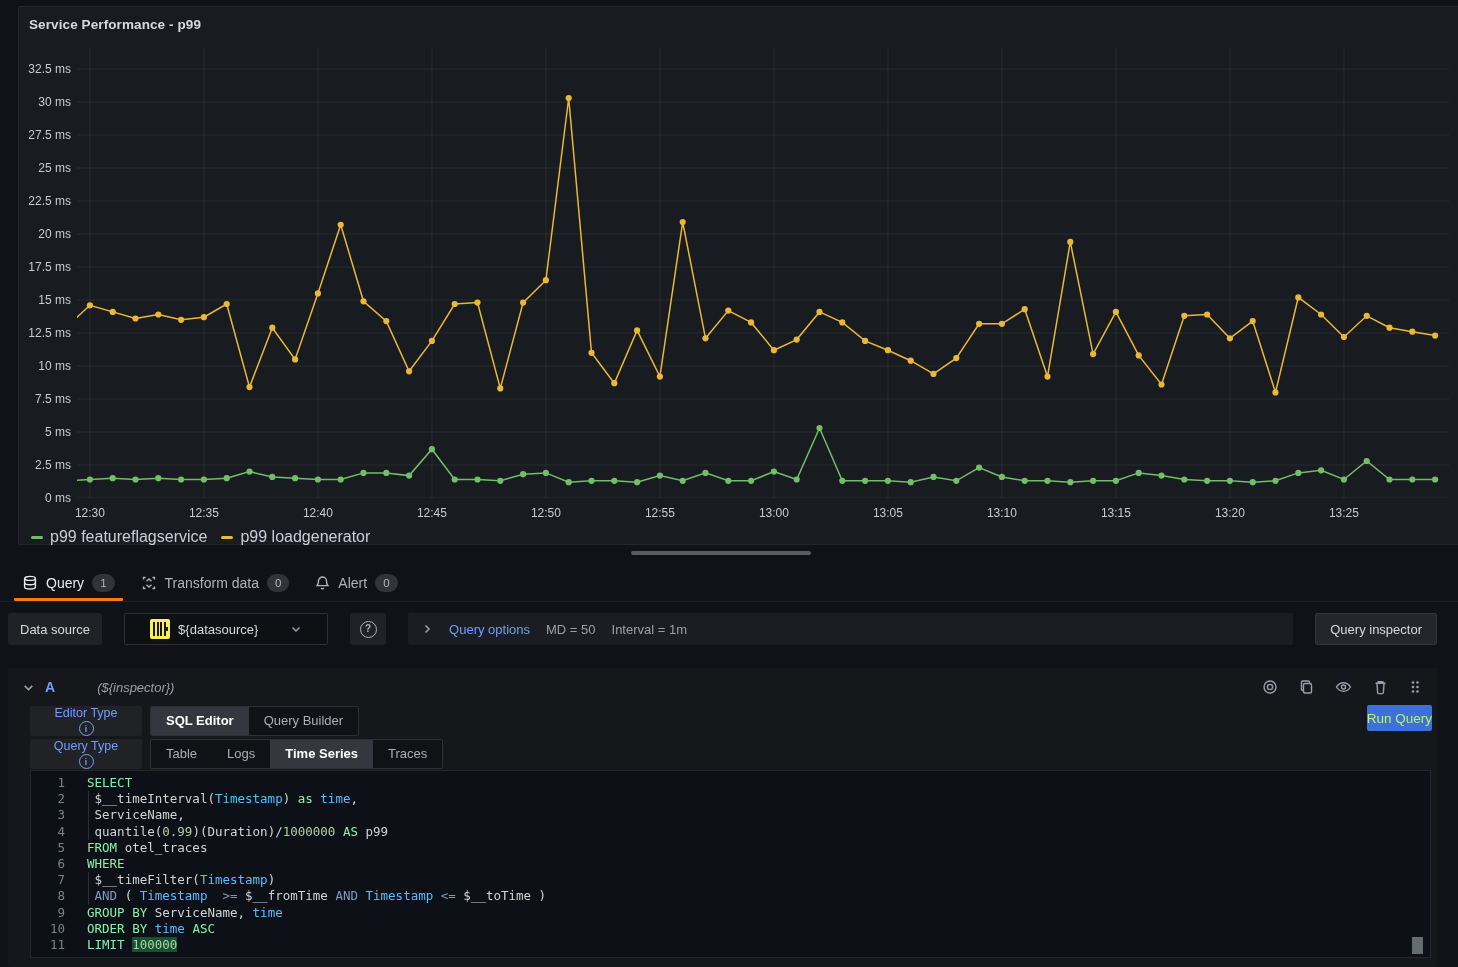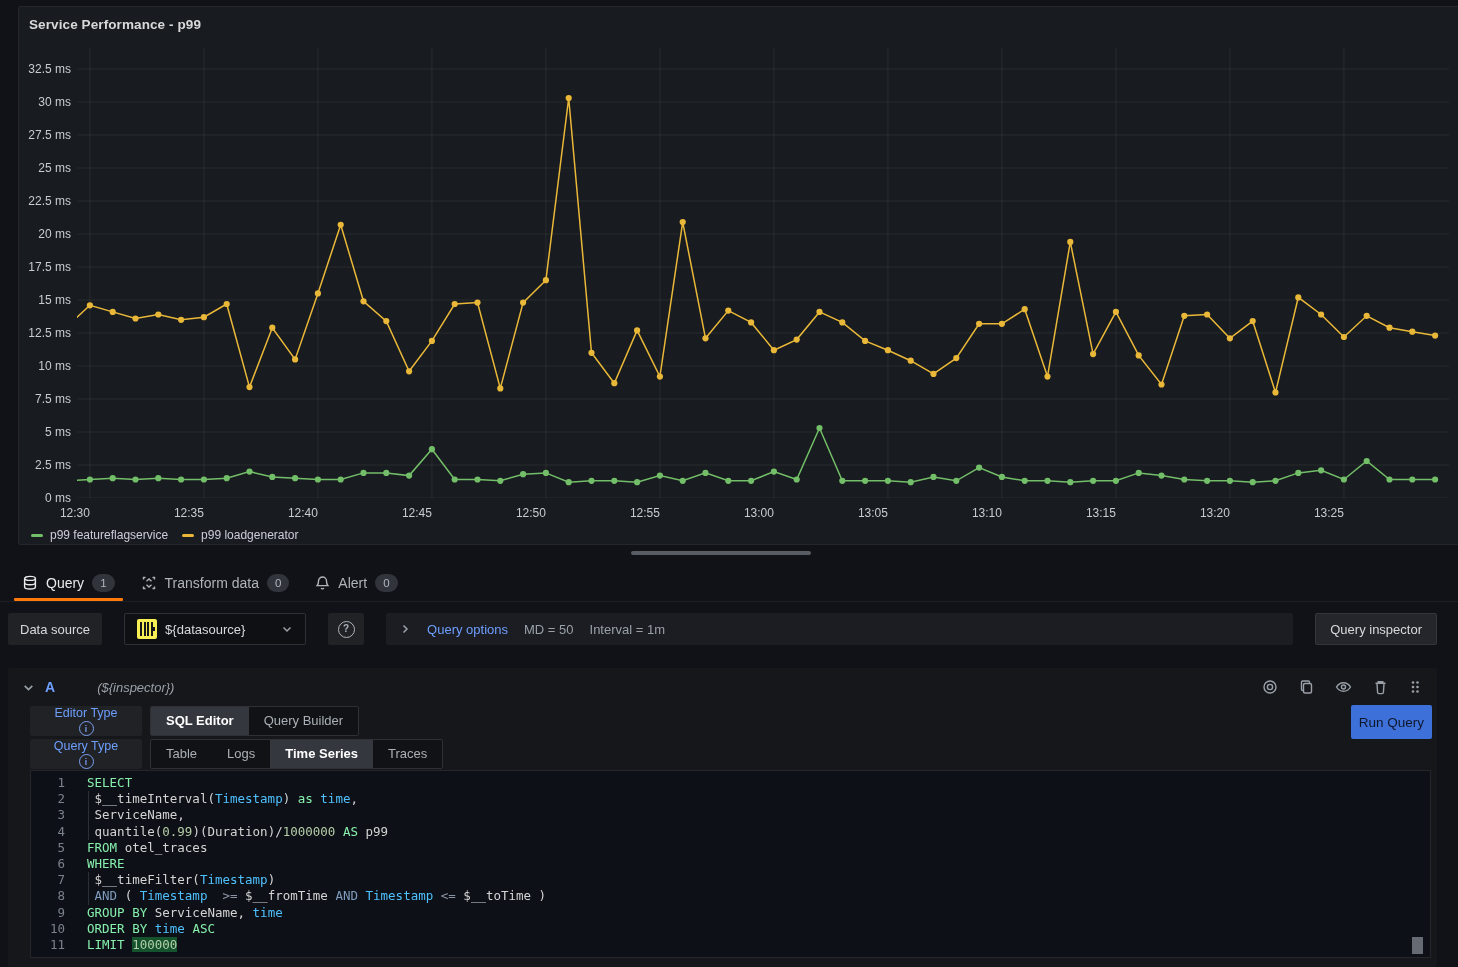--- a/index.html
+++ b/index.html
@@ -9,43 +9,43 @@
 
   
   .panel{position:absolute;left:18px;top:6px;width:1442px;height:539px;background:#181b1f;
          border:1px solid #24262b;border-radius:2px;box-sizing:border-box;}
   .panel-title{position:absolute;left:10px;top:10px;font-size:13.5px;font-weight:700;color:#d8d9da;letter-spacing:.1px;}
   .plot-svg{position:absolute;left:58px;top:41px;width:1372px;height:450px;overflow:hidden;}
   .grid-line{stroke:rgba(255,255,255,0.07);stroke-width:1;}
   .y-axis{position:absolute;left:0;top:41px;width:52px;height:450px;}
   .y-axis .tick{position:absolute;right:0;width:52px;text-align:right;font-size:12px;color:#c8ccd1;line-height:16px;}
   .x-axis{position:absolute;left:58px;top:499px;width:1372px;height:16px;}
-  .x-axis .tick{position:absolute;width:60px;font-size:12px;color:#c8ccd1;line-height:14px;}
+  .x-axis .tick{position:absolute;width:60px;text-align:center;font-size:12px;color:#c8ccd1;line-height:14px;}
   .legend{position:absolute;left:12px;top:521px;display:flex;gap:14px;align-items:center;}
   .legend-item{display:flex;align-items:center;gap:7px;cursor:pointer;}
   .legend-swatch{width:12px;height:3px;border-radius:2px;display:inline-block;}
-  .legend-label{font-size:12px;color:#ccccdc;}
+  .legend-label{font-size:16px;color:#ccccdc;}
 
   
   .h-scroll{position:absolute;left:631px;top:551px;width:180px;height:4px;border-radius:2px;background:#585d64;}
 
   
   .tabs{position:absolute;left:8px;top:565px;right:8px;height:36px;display:flex;align-items:stretch;gap:6px;padding-left:4px;}
   .tab{display:flex;align-items:center;gap:8px;padding:0 10px;position:relative;cursor:pointer;color:#aeb4ba;font-size:14px;}
   .tab .ticon{display:flex;align-items:center;}
   .tab.active{color:#e9eaeb;}
   .tab.active::after{content:"";position:absolute;left:2px;right:2px;bottom:0;height:3px;background:#ff780a;border-radius:1px;}
   .badge{background:#32343c;color:#aeb6bf;font-size:11.5px;line-height:18px;height:18px;padding:0 8px;border-radius:9px;}
   .tabs-divider{position:absolute;left:0;right:0;top:601px;height:1px;background:#1d1f24;}
 
   
   .ds-row{position:absolute;left:8px;top:613px;right:21px;height:32px;display:flex;gap:22px;align-items:stretch;}
   .chip{background:#202226;border-radius:2px;display:flex;align-items:center;padding:0 12px;font-size:13px;color:#d8d9da;}
-  .ds-picker{width:182px;background:#0e1014;border:1px solid #2e3036;border-radius:2px;display:flex;align-items:center;
-             gap:8px;padding:0 12px;box-sizing:border-box;cursor:pointer;}
+  .ds-picker{width:204px;background:#0e1014;border:1px solid #2e3036;border-radius:2px;display:flex;align-items:center;
+             gap:8px;padding:0 25px;box-sizing:border-box;cursor:pointer;}
   .ds-picker .val{flex:1;font-size:13px;color:#d8d9da;}
   .ch-logo{width:20px;height:20px;border-radius:2px;background:#f7ef53;position:relative;flex:0 0 auto;}
   .ch-logo i{position:absolute;top:3px;bottom:3px;width:2px;background:#15171b;}
   .sq-btn{width:36px;background:#202226;border-radius:2px;display:flex;align-items:center;justify-content:center;cursor:pointer;}
   .circle-glyph{width:15px;height:15px;border:1.4px solid #aeb4bc;border-radius:50%;display:flex;align-items:center;justify-content:center;
                 font-size:10px;line-height:1;color:#aeb4bc;font-weight:700;}
   .opts-bar{flex:1;background:#1b1d22;border-radius:2px;display:flex;align-items:center;gap:16px;padding:0 13px;}
   .link-blue{color:#6e9fff;font-size:13px;font-weight:500;cursor:pointer;}
   .muted-stat{color:#9aa0a8;font-size:13px;}
   .btn-secondary{background:#24262b;border:1px solid #34363b;border-radius:2px;color:#d8d9da;font-size:13px;
@@ -60,22 +60,22 @@
   .icon-btn{display:flex;align-items:center;justify-content:center;cursor:pointer;color:#9aa0a8;}
   .qrow{display:flex;align-items:center;gap:8px;margin:0 0 3px 22px;height:30px;}
   .label-chip{width:112px;box-sizing:border-box;height:30px;background:#202226;border-radius:2px;display:flex;
               align-items:center;justify-content:space-between;padding:0 9px;color:#6e9fff;font-size:12.5px;font-weight:500;flex-direction:column;}
   .info-i{width:13px;height:13px;border:1.2px solid #7b9ff0;border-radius:50%;color:#7b9ff0;font-size:8.5px;
           display:flex;align-items:center;justify-content:center;font-style:normal;font-weight:700;}
   .seg-group{display:inline-flex;border:1px solid #2e3036;border-radius:2px;overflow:hidden;background:#101216;height:30px;box-sizing:border-box;}
   .seg{appearance:none;border:none;background:transparent;color:#aab0b6;font-size:13px;padding:0 15px;cursor:pointer;
        font-family:inherit;line-height:28px;}
   .seg.active{background:#34373d;color:#fff;font-weight:700;}
-  .btn-primary{position:absolute;right:5px;top:37px;height:34px;background:#3d71d9;border:none;border-radius:2px;color:#0f172a;
-               font-size:13.5px;font-weight:500;padding:0 8px;cursor:pointer;font-family:inherit;}
+  .btn-primary{position:absolute;right:5px;top:37px;height:26px;background:#3d71d9;border:none;border-radius:2px;color:#bef264;
+               font-size:13.5px;font-weight:500;padding:0 0;cursor:pointer;font-family:inherit;}
 
   
   .code-editor{position:absolute;left:22px;right:6px;top:102px;height:188px;background:#0d1016;border:1px solid #24262c;
                box-sizing:border-box;padding-top:4px;overflow:hidden;font-family:"DejaVu Sans Mono","Liberation Mono",monospace;}
   .code-line{display:flex;height:16.2px;line-height:16.2px;font-size:12.5px;position:relative;white-space:pre;}
   .ln{width:34px;text-align:right;color:#7b828c;flex:0 0 auto;}
   .lc{padding-left:22px;color:#d4d4d4;}
   .code-line.indented::before{content:"";position:absolute;left:57px;top:0;bottom:0;width:1px;background:#2c2f36;}
   .tk-k{color:#86efac;} .tk-t{color:#4fc1ff;} .tk-n{color:#b5cea8;} .tk-o{color:#8a93a2;}
   .tk-a{color:#7f9cbe;} .tk-d{color:#d4d4d4;} .tk-sel{color:#b5cea8;background:#14532d;}

